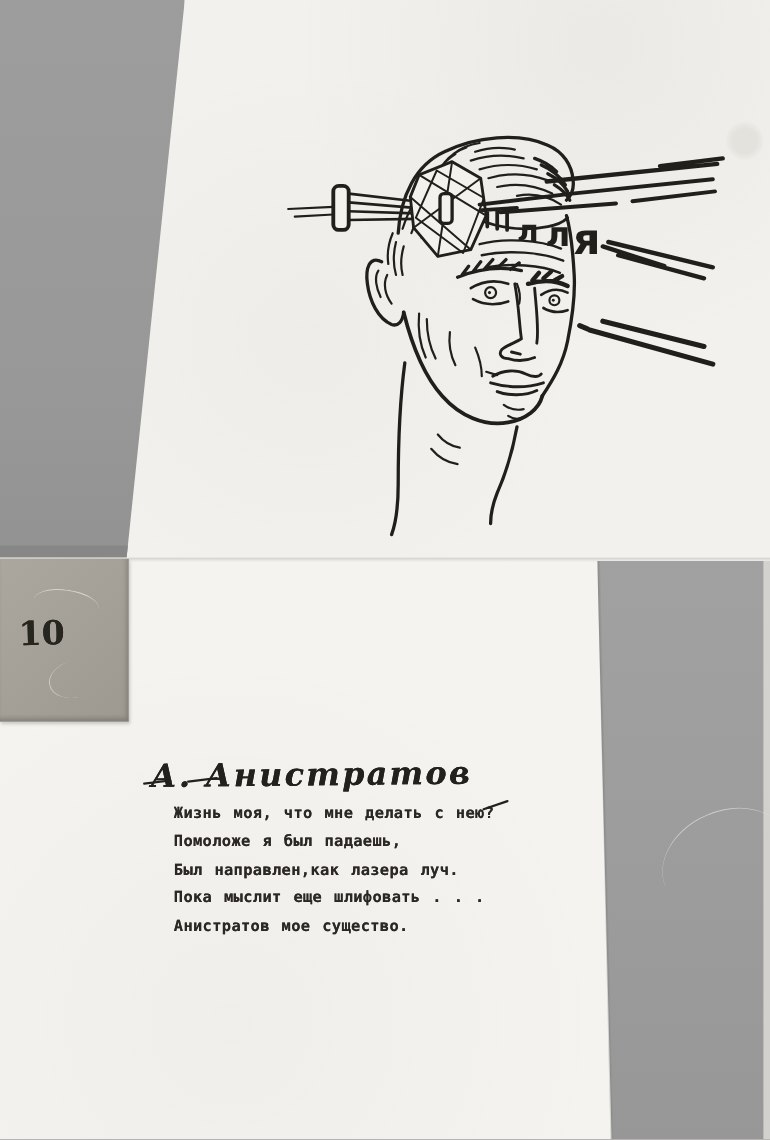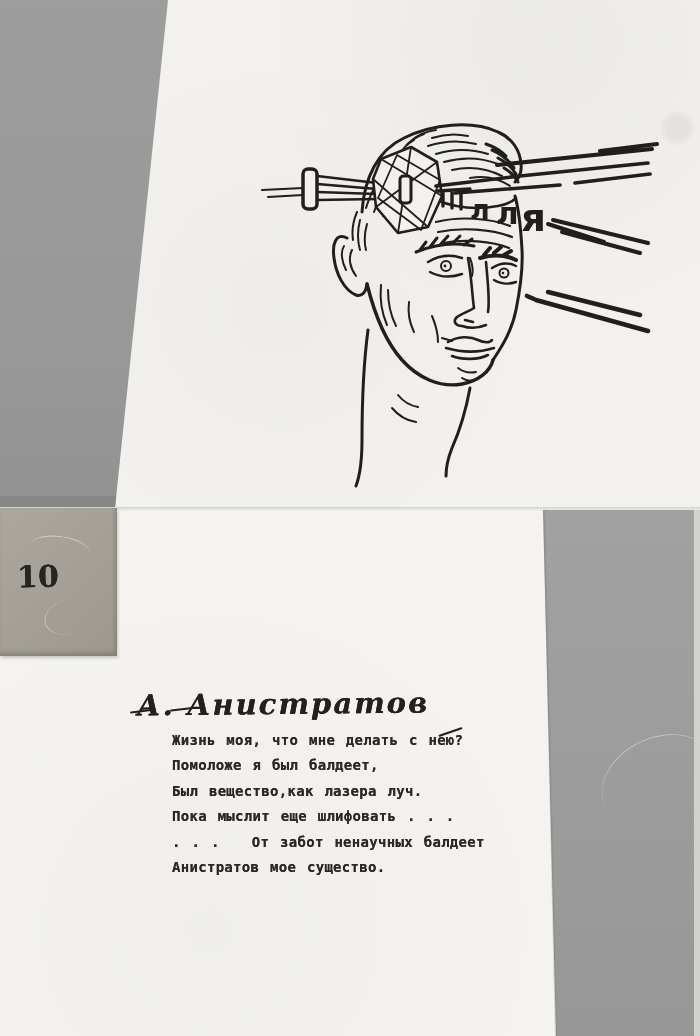--- a/index.html
+++ b/index.html
@@ -73,21 +73,21 @@
   .author{
     position:absolute;left:137px;top:180px;margin:0;
     font-family:"DejaVu Serif",serif;font-style:italic;font-weight:700;
     font-size:29px;color:#23211d;letter-spacing:2px;transform:rotate(-0.6deg);
     text-shadow:0 0 0.5px #23211d;
   }
   .flourish{position:absolute;height:2.4px;background:#23211d;border-radius:2px;}
   .flourish.f1{left:130px;top:203px;width:26px;transform:rotate(-7deg);}
   .flourish.f2{left:170px;top:201px;width:28px;transform:rotate(-7deg);}
   .poem{
-    position:absolute;left:172px;top:221px;width:400px;
+    position:absolute;left:158px;top:221px;width:400px;
     font-family:"DejaVu Sans Mono",monospace;font-weight:700;font-size:14px;
     line-height:25.4px;color:#2b2824;letter-spacing:0.3px;word-spacing:2px;
     text-shadow:0 0 0.5px rgba(43,40,36,0.8);
   }
   .poem .line{margin:0;white-space:pre;}
   .hand-tick{
     position:absolute;left:438px;top:224px;width:25px;height:2.2px;background:#23211d;
     border-radius:2px;transform:rotate(-19deg);
   }
 </style>
@@ -187,22 +187,21 @@
       <div class="crease2"></div>
     </div>
     <div class="page-number">10</div>
 
     <h1 class="author">А. Анистратов</h1>
     <div class="flourish f1"></div>
     <div class="flourish f2"></div>
 
     <div class="poem">
       <p class="line">Жизнь моя, что мне делать с нею?</p>
-      <p class="line">Помоложе я был балдеет,</p>
-      <p class="line">Был вещество,как лазера луч.</p>
+      <p class="line">Помоложе я был падаешь,</p>
+      <p class="line">Был направлен,как лазера луч.</p>
       <p class="line">Пока мыслит еще шлифовать . . .</p>
-      <p class="line">. . .   От забот ненаучных балдеет</p>
       <p class="line">Анистратов мое существо.</p>
     </div>
     <div class="hand-tick"></div>
   </section>
 
 </div>
 
 </body></html>

